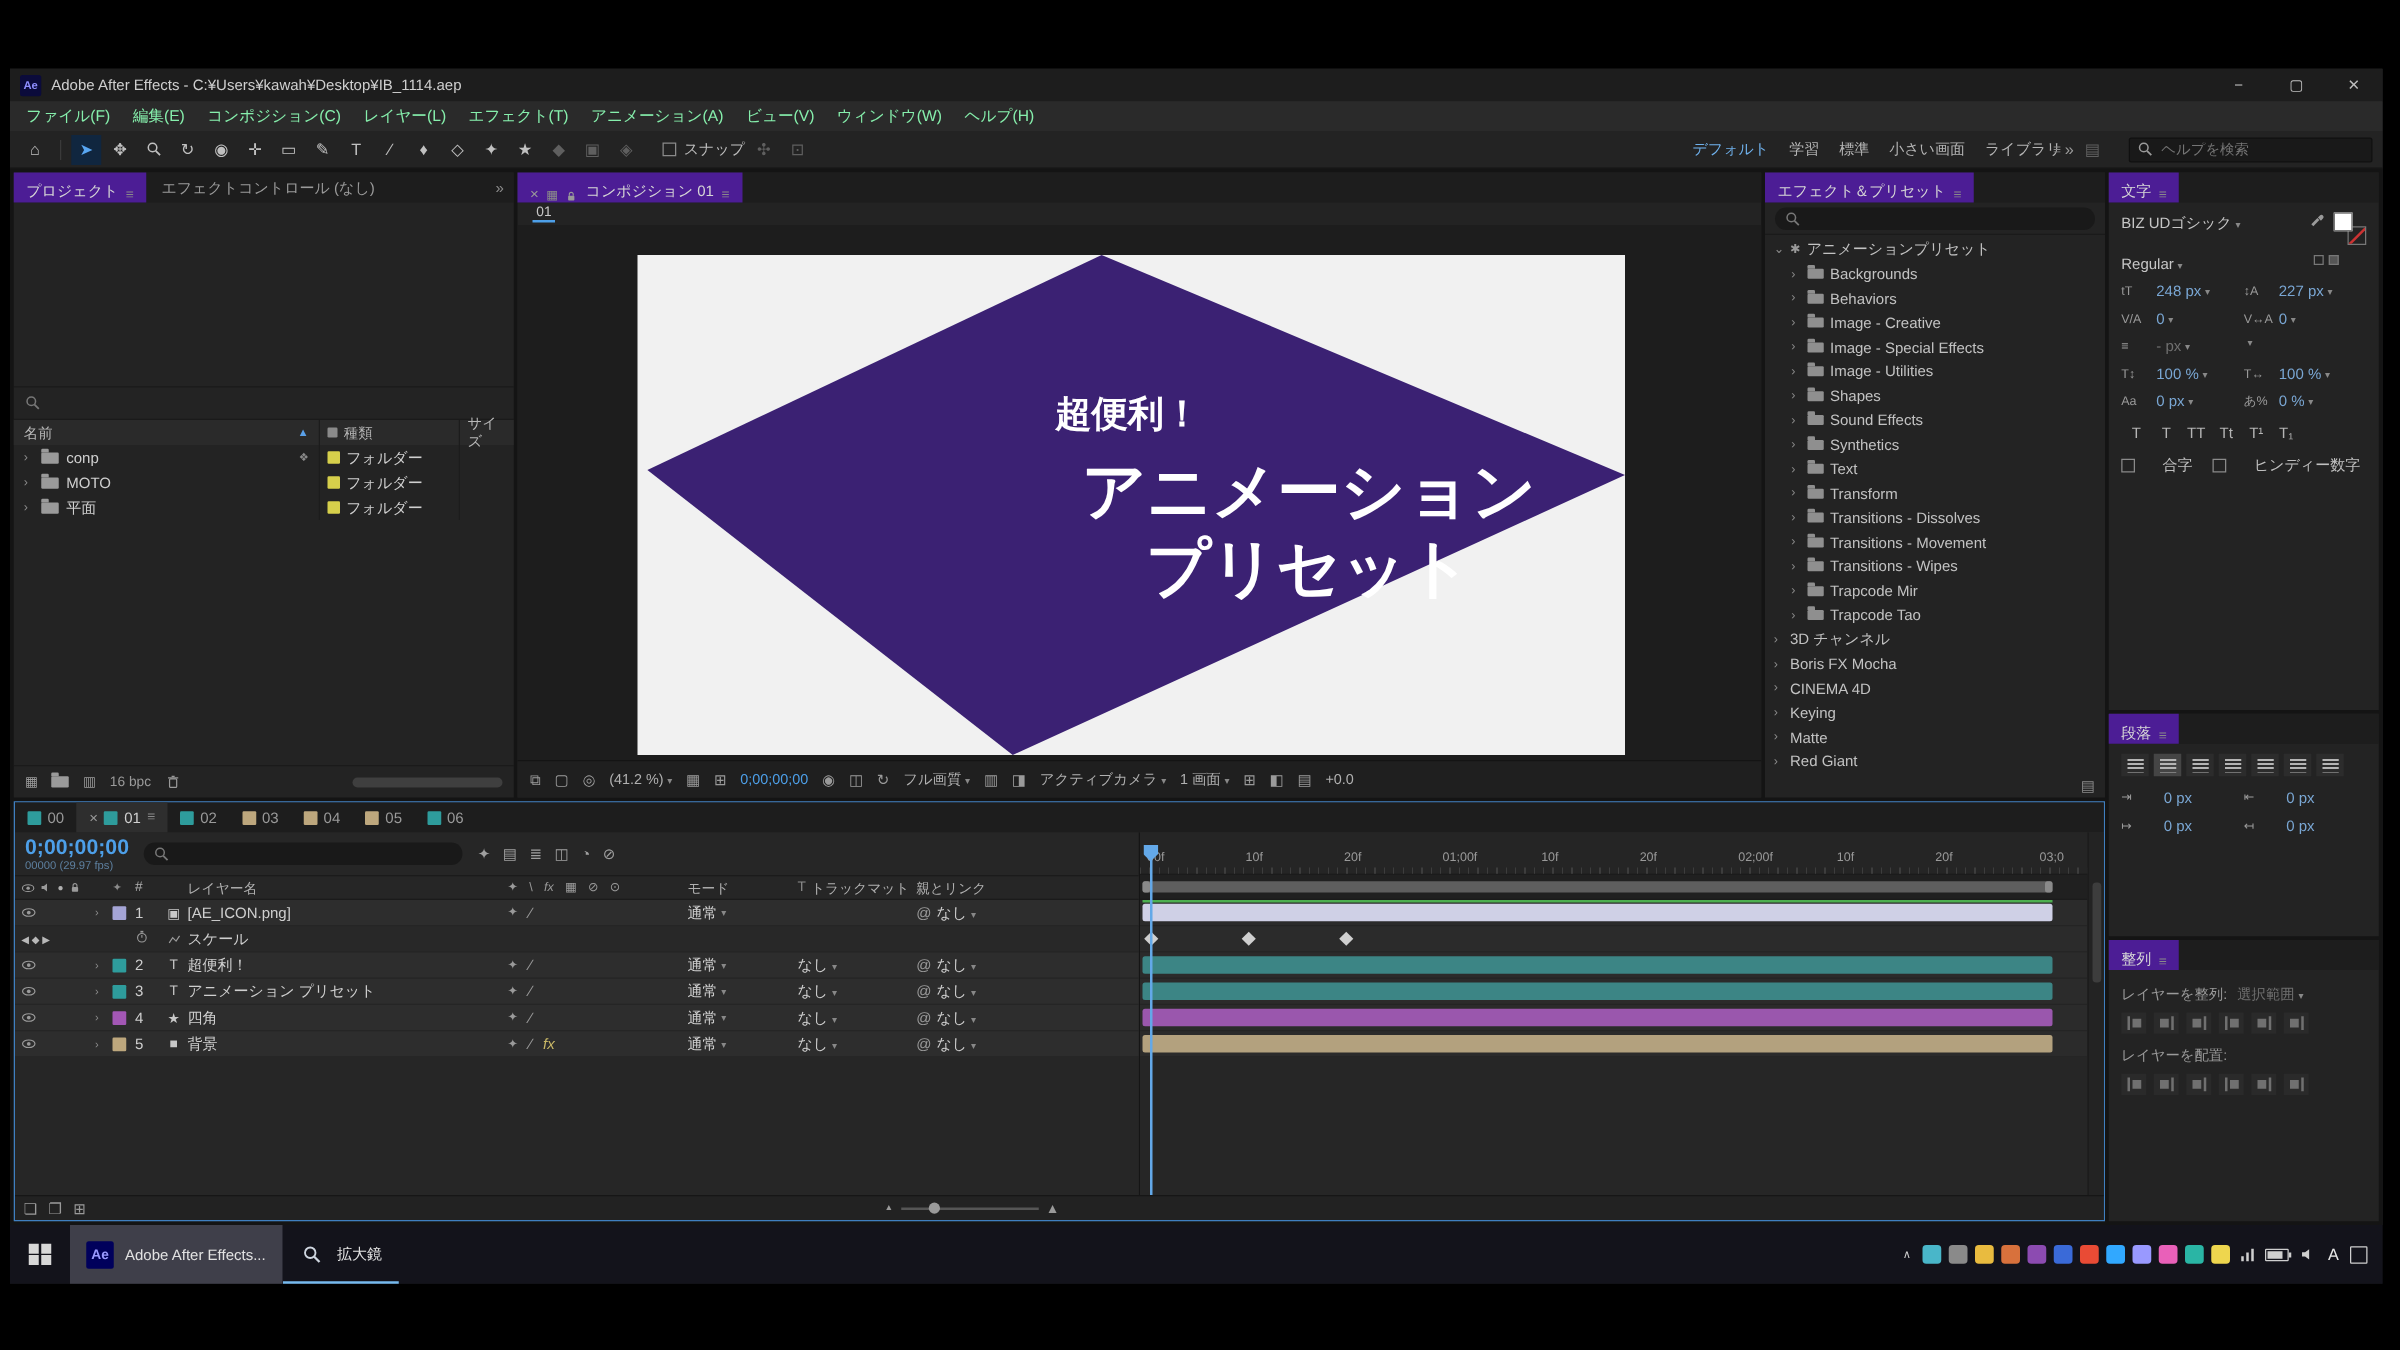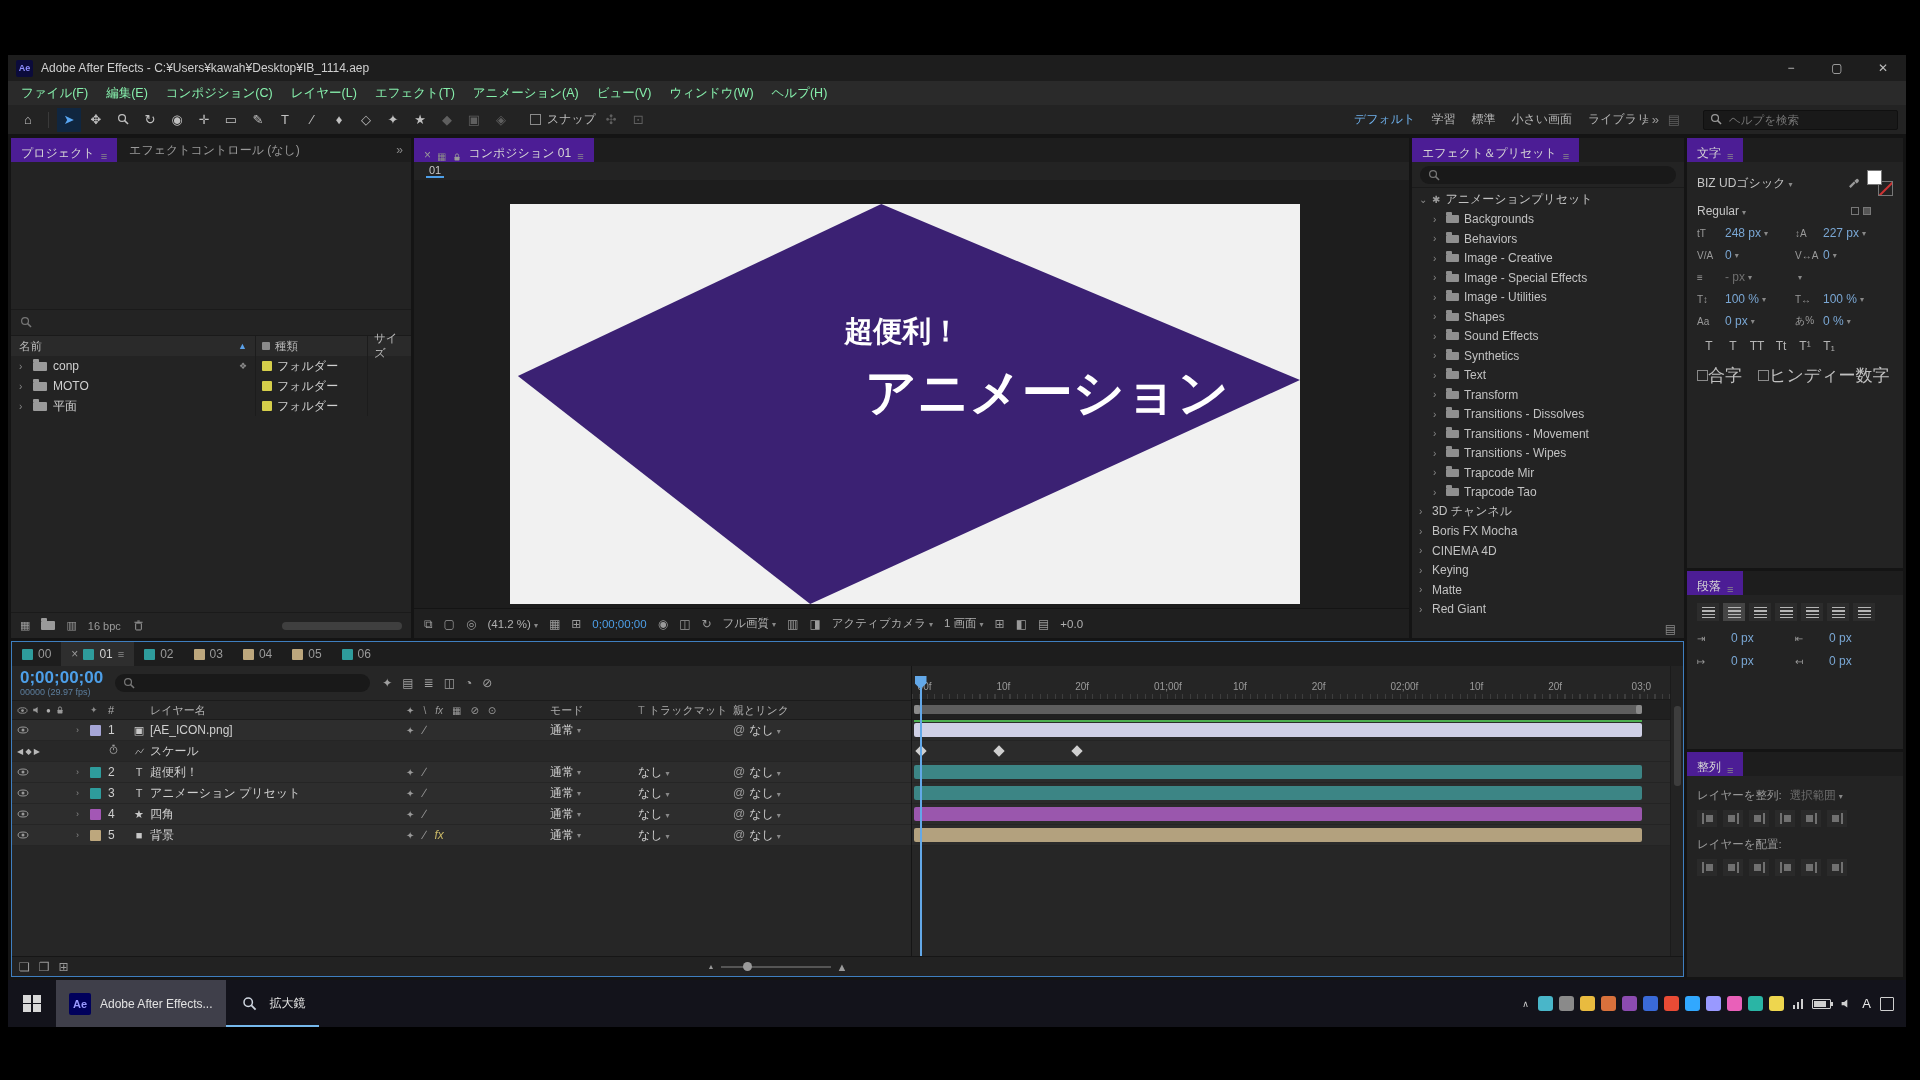--- a/index.html
+++ b/index.html
@@ -89,30 +89,30 @@
   .fx-row .folder:before{background:#8f8f8f}
   .fx-ind{padding-left:21px}
   .fx-foot{height:18px;display:flex;justify-content:flex-end;align-items:center;padding:0 8px;color:#8a8a8a;flex:none}
 
   
   .rightcol{width:216px;flex:none;display:flex;flex-direction:column;gap:3px}
   .char{height:430px;flex:none}
   .para{height:178px;flex:none}
   .alignp{flex:1}
   .pcontent{padding:8px 10px;flex:1;min-height:0}
-  .cr{display:flex;align-items:center;margin-bottom:8px}
+  .cr{display:flex;align-items:flex-start;margin-bottom:8px}
   .cicon{color:#9a9a9a;font-size:10px;width:28px;flex:none}
   .half{width:50%;display:flex;align-items:center}
   .swatches{position:relative;width:26px;height:26px;margin-left:auto}
   .sw1{position:absolute;left:0;top:0;width:15px;height:15px;background:#fff;border:1px solid #777;z-index:2}
   .sw2{position:absolute;right:0;bottom:0;width:15px;height:15px;background:#232323;border:1px solid #777;overflow:hidden}
   .sw2:after{content:"";position:absolute;left:-3px;top:5px;width:22px;height:2px;background:#c33;transform:rotate(-45deg)}
   .mini-sq{width:8px;height:8px;border:1px solid #777;margin-left:4px}
   .tgl{width:24px;height:20px;display:flex;align-items:center;justify-content:center;color:#b5b5b5;font-size:12px}
-  .cbx-row{display:flex;align-items:center;gap:0;font-size:17px;color:#c0c0c0}
+  .cbx-row{display:flex;align-items:center;gap:22px;font-size:12px;color:#c0c0c0}
 
   .align-row{display:flex;gap:4px;margin-bottom:10px}
   .al-btn{width:22px;height:18px;background:#2c2c2c;display:flex;align-items:center;justify-content:center}
   .al-btn.active{background:#454545}
   .lines{width:13px;height:11px;background:repeating-linear-gradient(to bottom,#b5b5b5 0 1.5px,transparent 1.5px 3.5px)}
   .pgrid{display:grid;grid-template-columns:1fr 1fr;row-gap:9px}
   .pfield{display:flex;align-items:center;gap:6px}
 
   .al-label{font-size:11.5px;color:#9a9a9a;margin:4px 0 7px}
   .dist-row{display:flex;gap:6px;margin-bottom:10px}
@@ -419,20 +419,21 @@
             </div>
             <div class="comp-nav">
               <span class="nav01">01</span>
             </div>
             <div class="viewer">
               <div class="comp-card">
                 <div class="diamond" style="background: rgb(59, 33, 115);"></div>
                 <div class="card-text">
                   <div class="ct-small">超便利！</div>
                   <div class="ct-big">アニメーション</div>
+                  <div class="ct-big">プリセット</div>
                 </div>
               </div>
             </div>
             <div class="comp-bar">
               <span class="cb-ic">⧉</span>
               <span class="cb-ic">▢</span>
               <span class="cb-ic">◎</span>
               <span><span>(41.2 %)</span><span class="arrow">▾</span></span>
               <span class="cb-ic">▦</span>
               <span class="cb-ic">⊞</span>

